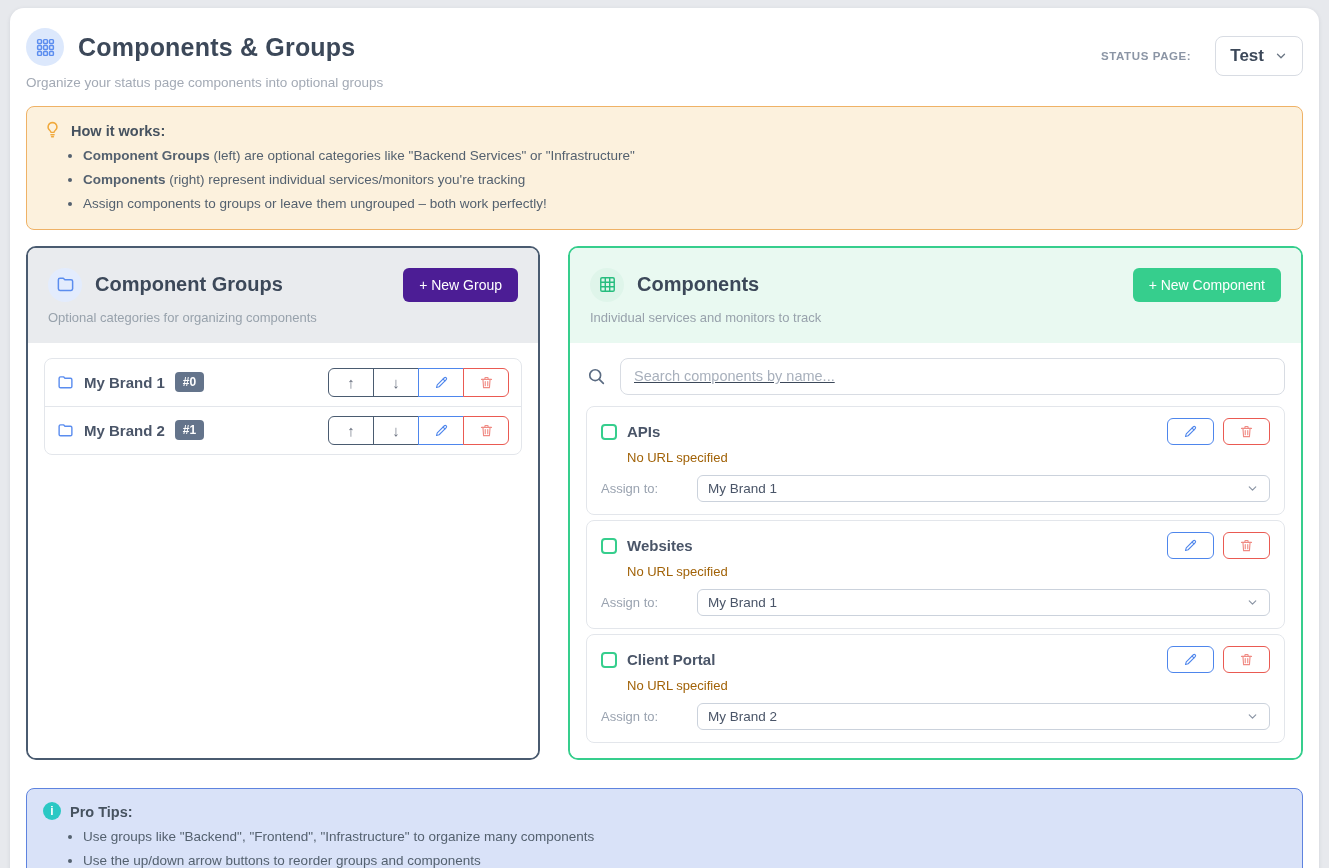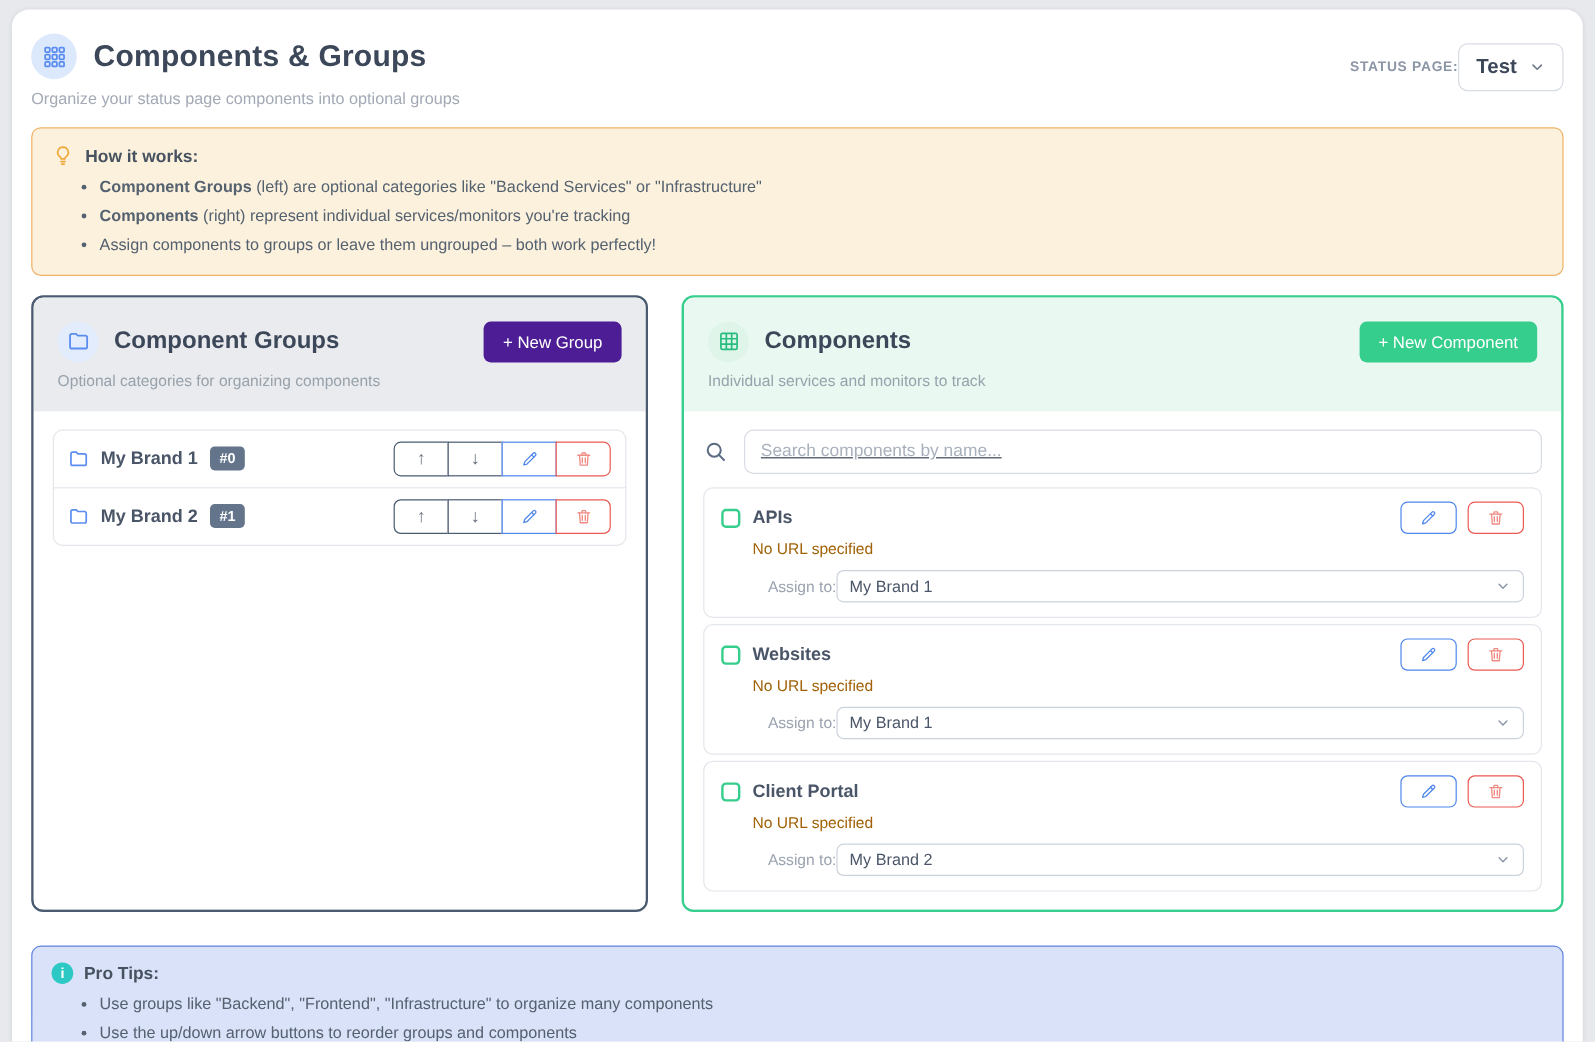--- a/index.html
+++ b/index.html
@@ -21,21 +21,21 @@
   
   .page-header { display: flex; justify-content: space-between; align-items: flex-start; }
   .ph-titlerow { display: flex; align-items: center; gap: 14px; }
   .icon-circle {
     width: 38px; height: 38px; border-radius: 50%;
     display: flex; align-items: center; justify-content: center; flex: 0 0 auto;
   }
   .ph-icon { background: #DCE8FC; }
   .page-title { font-size: 25px; font-weight: 700; color: #3C4859; letter-spacing: .2px; }
   .page-subtitle { margin-top: 9px; font-size: 13.5px; color: #A3AAB5; }
-  .status-ctl { display: flex; align-items: center; gap: 0; margin-top: 8px; }
+  .status-ctl { display: flex; align-items: center; gap: 24px; margin-top: 8px; }
   .status-label { font-size: 11.5px; color: #8B95A5; letter-spacing: .6px; font-weight: 600; }
   .status-select {
     display: flex; align-items: center; gap: 10px;
     border: 1px solid #D8DCE3; border-radius: 8px;
     padding: 9px 14px; background: #fff; cursor: pointer;
     font-size: 17px; font-weight: 600; color: #3C4859;
   }
 
   
   .infobox { border-radius: 8px; padding: 13px 16px 15px 16px; margin-top: 16px; }
@@ -110,21 +110,21 @@
   }
   .comp-name { font-size: 15px; font-weight: 700; color: #4A5568; margin-left: 10px; }
   .comp-url { font-size: 13px; color: #a16207; margin: 5px 0 0 26px; }
   .sq-btn {
     width: 47px; height: 27px; background: #fff; border-radius: 6px; cursor: pointer;
     display: flex; align-items: center; justify-content: center;
   }
   .sq-edit { border: 1px solid #4E86EC; color: #4E86EC; }
   .sq-del { border: 1px solid #EA5A52; color: #F08B84; margin-left: 9px; }
   .assign-row { display: flex; align-items: center; margin-top: 10px; }
-  .assign-label { font-size: 13px; color: #9AA3B0; width: 96px; flex: 0 0 auto; text-align: right; }
+  .assign-label { font-size: 13px; color: #9AA3B0; width: 96px; flex: 0 0 auto; }
   .assign-select {
     flex: 1; display: flex; align-items: center; justify-content: space-between;
     border: 1px solid #CBD2DC; border-radius: 6px; height: 27px; padding: 0 10px;
     font-size: 13.5px; color: #4A5568; cursor: pointer; background: #fff;
   }
   .tips { margin-top: 28px; }
   svg { display: block; }
 </style>
 </head>
 <body>

